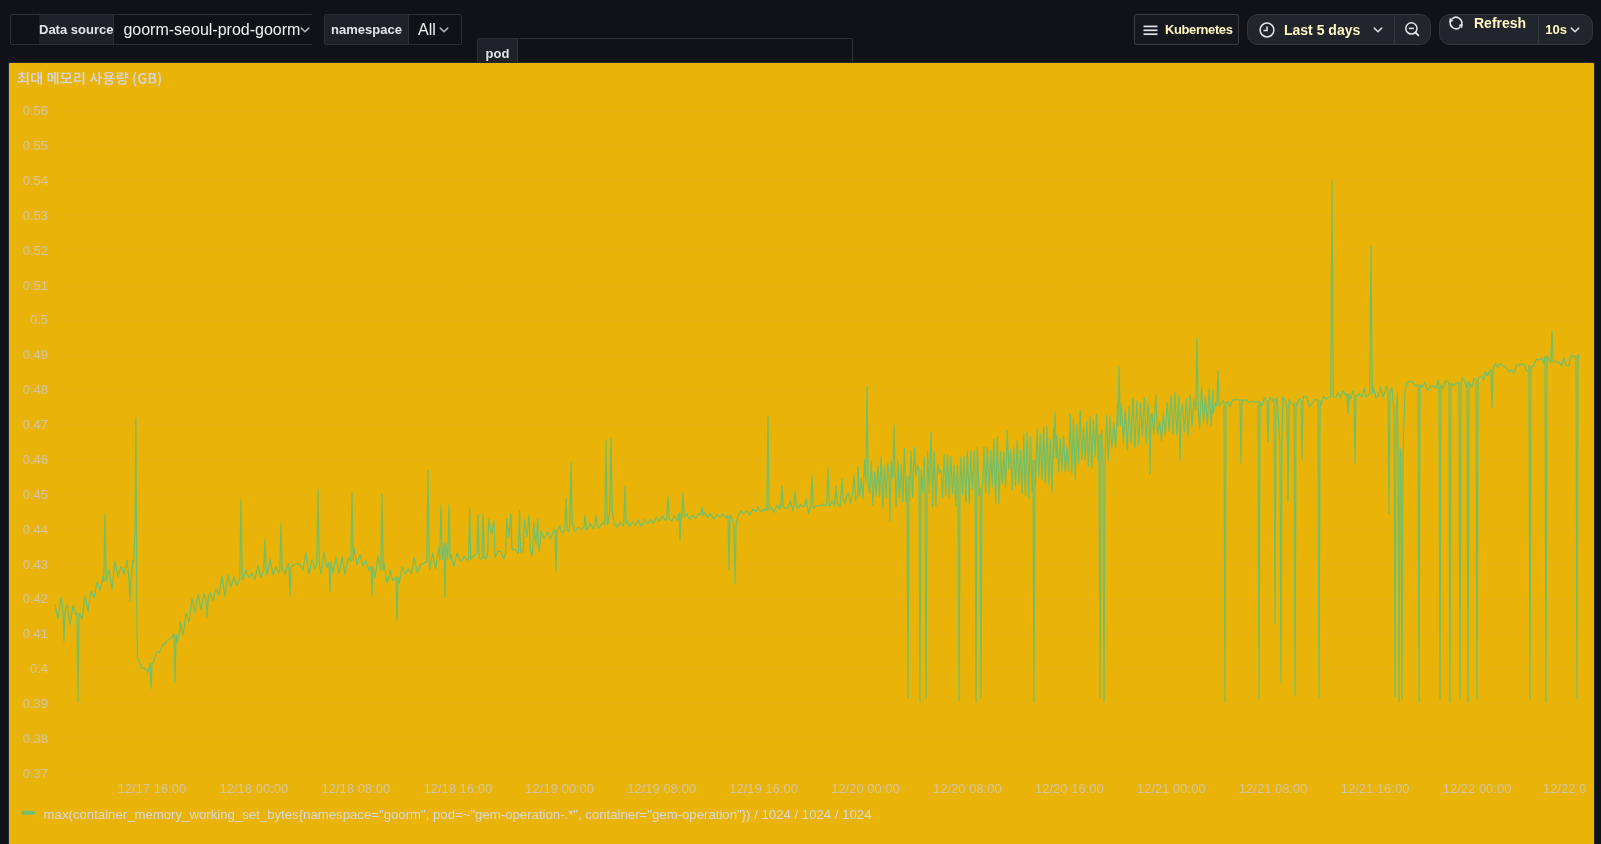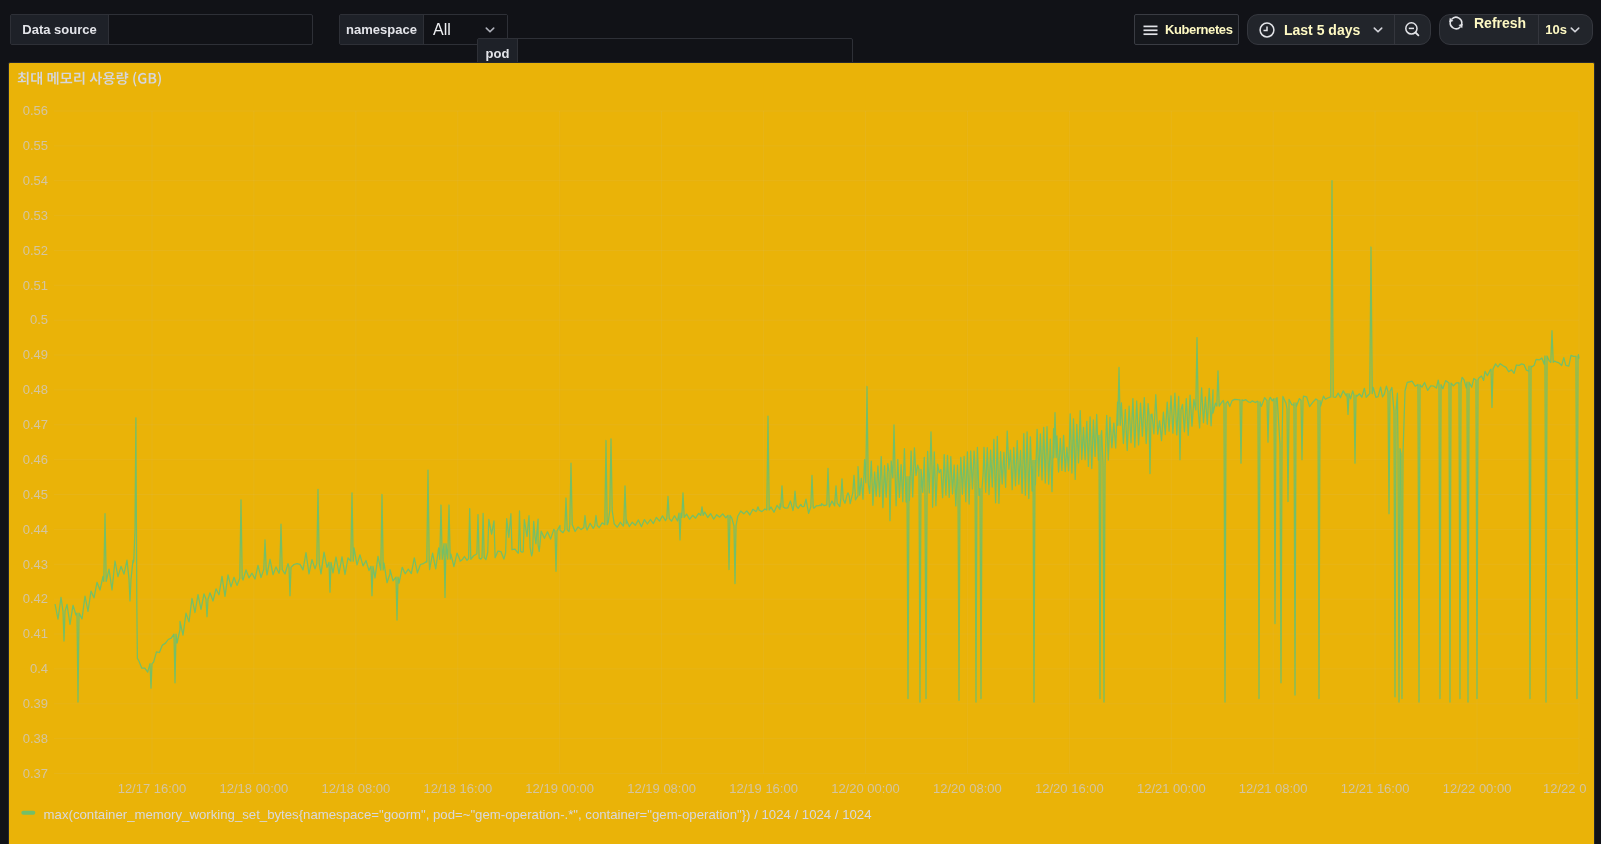--- a/index.html
+++ b/index.html
@@ -9,23 +9,26 @@
 .chev { width:10px; height:10px; }
 .val .chev { margin-left:auto; }
 .btn { position:absolute; top:14px; height:31px; display:flex; align-items:center; border:1px solid #35373e; border-radius:2px; color:#fef9c3; font-size:14px; font-weight:700; }
 .grp { background:#22252b;border-radius:11px; }
 .panel { position:absolute; left:8px; top:62px; width:1587px; height:829px; background:#eab308; border:1px solid #25282e; border-radius:2px; }
 svg text { font-family:"Liberation Sans",sans-serif; }
 </style></head>
 <body>
 
 <div class="ctl" style="left:10px;width:303px;">
-  <div class="lab" style="width:98px;">Data source</div>
+  <div class="lab" style="width:108px;margin-left:28px;">Data source</div>
+  <div class="val">goorm-seoul-prod-goorm <svg class="chev" viewBox="0 0 10 10">
+        <path d="M1.3 3.1 5 6.8 8.7 3.1" fill="none" stroke="#aeb0b9" stroke-width="1.6" stroke-linecap="round" stroke-linejoin="round"></path>
+      </svg></div>
 </div>
-<div class="ctl" style="left:339px;width:169px;">
+<div class="ctl" style="left:324px;width:138px;">
   <div class="lab" style="width:84px;">namespace</div>
   <div class="val">All <svg class="chev" viewBox="0 0 10 10">
         <path d="M1.3 3.1 5 6.8 8.7 3.1" fill="none" stroke="#aeb0b9" stroke-width="1.6" stroke-linecap="round" stroke-linejoin="round"></path>
       </svg></div>
 </div>
 <div class="ctl" style="left:477px;width:376px;margin-top:24px;">
   <div class="lab" style="width:40px;">pod</div>
 </div>
 
 <div class="btn" style="left:1134px;width:105px;padding:0 7px;background:#16181d;border-color:#3a3c43;font-size:13px;letter-spacing:-0.4px;">

